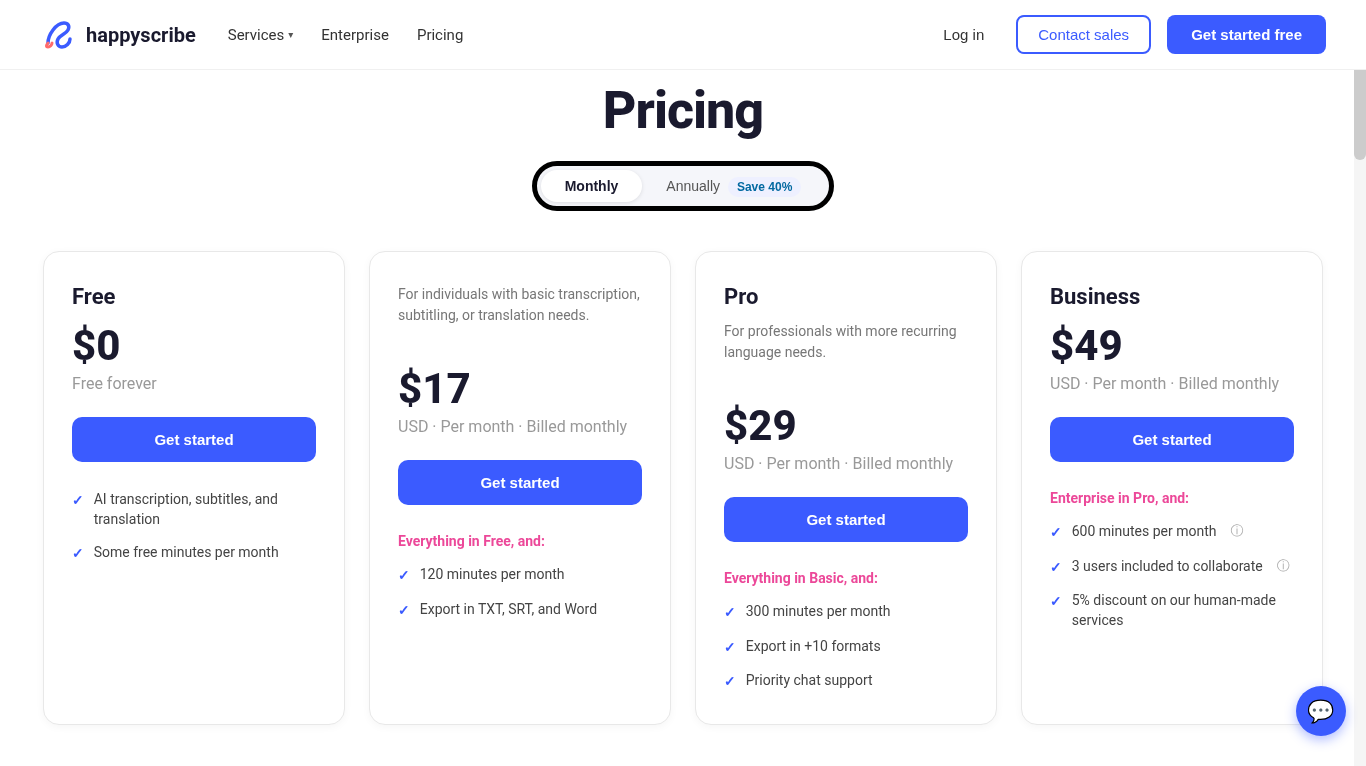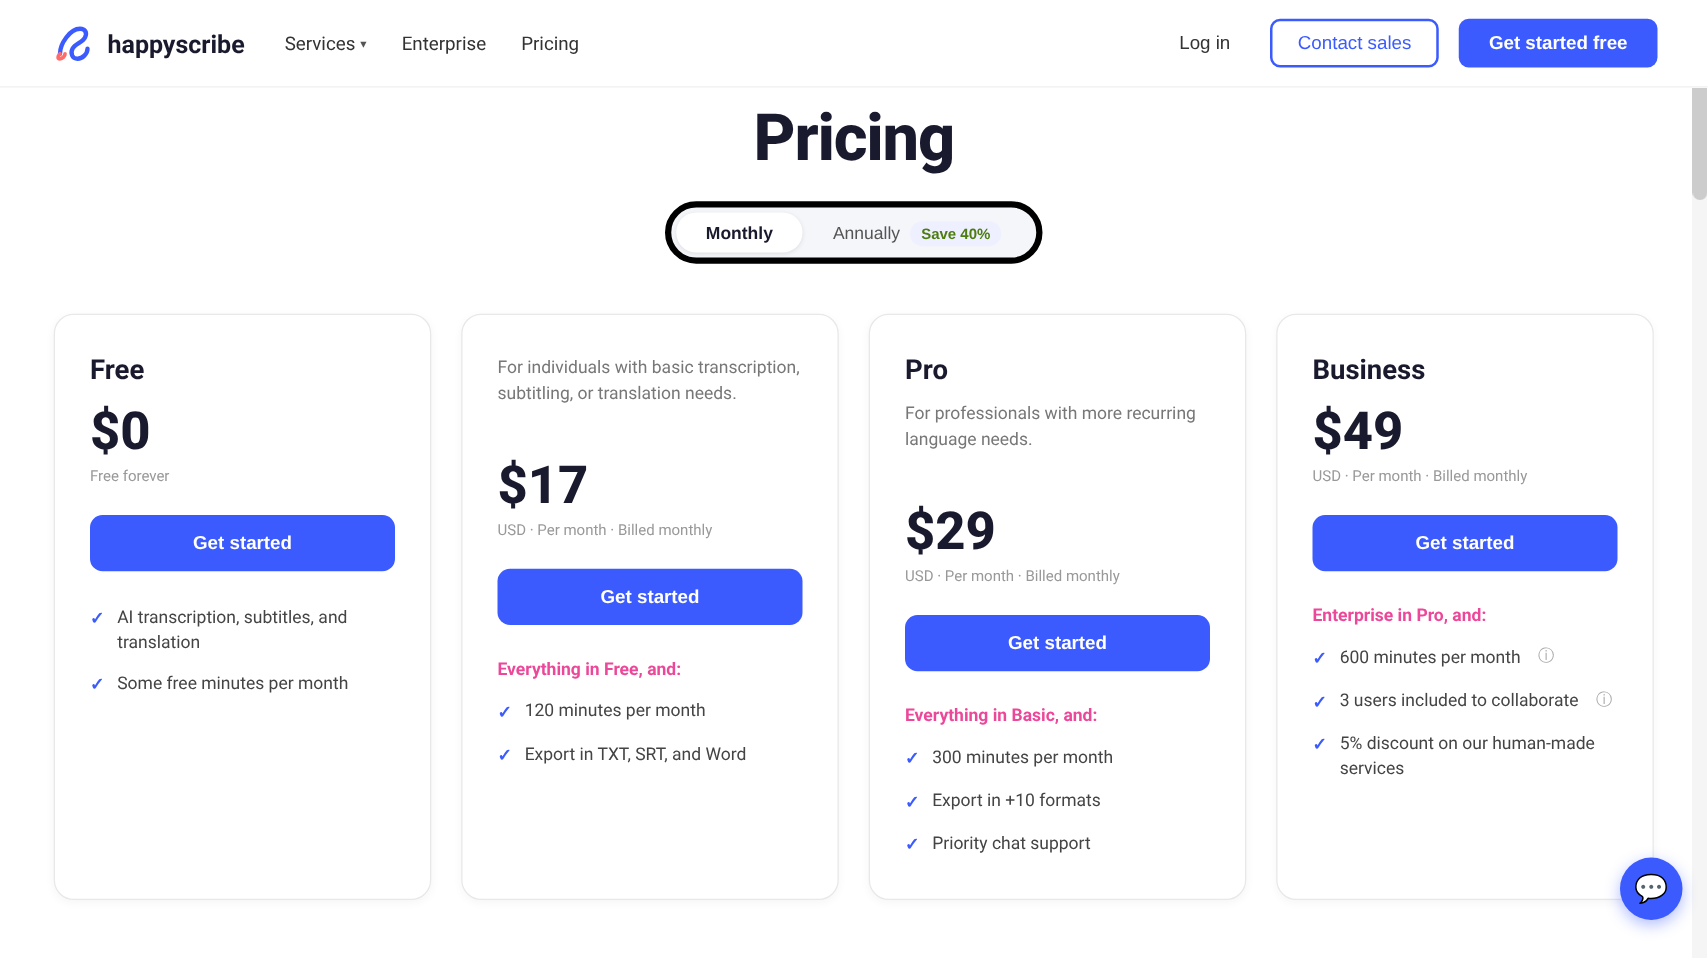--- a/index.html
+++ b/index.html
@@ -29,30 +29,30 @@
 
     
     .hero-title-area { text-align: center; padding: 10px 40px 0; }
     .hero-title-partial { font-size: 52px; font-weight: 800; color: #1a1a2e; letter-spacing: -1px; }
 
     
     .billing-toggle-wrap { display: flex; justify-content: center; margin: 20px 0 40px; }
     .billing-toggle { display: flex; align-items: center; background: #f5f6fa; border-radius: 30px; padding: 4px; border: 5px solid #000000; }
     .toggle-btn { padding: 8px 24px; border-radius: 24px; font-size: 14px; font-weight: 500; border: none; cursor: pointer; background: transparent; color: #555; }
     .toggle-btn.active { background: #fff; color: #1a1a2e; font-weight: 700; box-shadow: 0 1px 4px rgba(0,0,0,0.1); }
-    .save-badge { font-size: 12px; font-weight: 600; color: #4d7c0f; background: #eef0ff; border-radius: 12px; padding: 3px 9px; margin-left: 4px; }
+    .save-badge { font-size: 12px; font-weight: 600; color: #0369a1; background: #eef0ff; border-radius: 12px; padding: 3px 9px; margin-left: 4px; }
 
     
     .pricing-section { padding: 0 40px 60px; }
     .cards-grid { display: grid; grid-template-columns: repeat(4, 1fr); gap: 24px; max-width: 1280px; margin: 0 auto; }
     .card { background: #fff; border: 1px solid #e8e8e8; border-radius: 16px; padding: 32px 28px; display: flex; flex-direction: column; gap: 0; box-shadow: 0 2px 8px rgba(0,0,0,0.04); }
     .card-plan-name { font-size: 22px; font-weight: 700; color: #1a1a2e; margin-bottom: 12px; }
     .card-description { font-size: 14px; color: #777; line-height: 1.5; margin-bottom: 24px; min-height: 56px; }
     .card-price { font-size: 42px; font-weight: 800; color: #1a1a2e; margin-bottom: 4px; }
-    .card-billing { font-size: 12px; color: #999; margin-bottom: 24px; }
+    .card-billing { font-size: 16px; color: #999; margin-bottom: 24px; }
     .btn-card { width: 100%; background: #3b5bff; color: #fff; border: none; border-radius: 10px; padding: 14px; font-size: 15px; font-weight: 600; cursor: pointer; margin-bottom: 28px; }
     .features-title { font-size: 14px; font-weight: 700; color: #ec4899; margin-bottom: 16px; }
     .feature-list { list-style: none; display: flex; flex-direction: column; gap: 14px; }
     .feature-item { display: flex; align-items: flex-start; gap: 10px; font-size: 14px; color: #444; line-height: 1.4; }
     .check-icon { color: #3b5bff; font-weight: 700; font-size: 14px; flex-shrink: 0; margin-top: 1px; }
     .info-icon { color: #aaa; font-size: 13px; margin-left: 4px; flex-shrink: 0; cursor: pointer; }
 
     
     .chat-btn { position: fixed; bottom: 30px; right: 20px; width: 50px; height: 50px; background: #3b5bff; border-radius: 50%; display: flex; align-items: center; justify-content: center; cursor: pointer; box-shadow: 0 4px 12px rgba(59,91,255,0.4); }
     .chat-btn-icon { color: #fff; font-size: 22px; }

